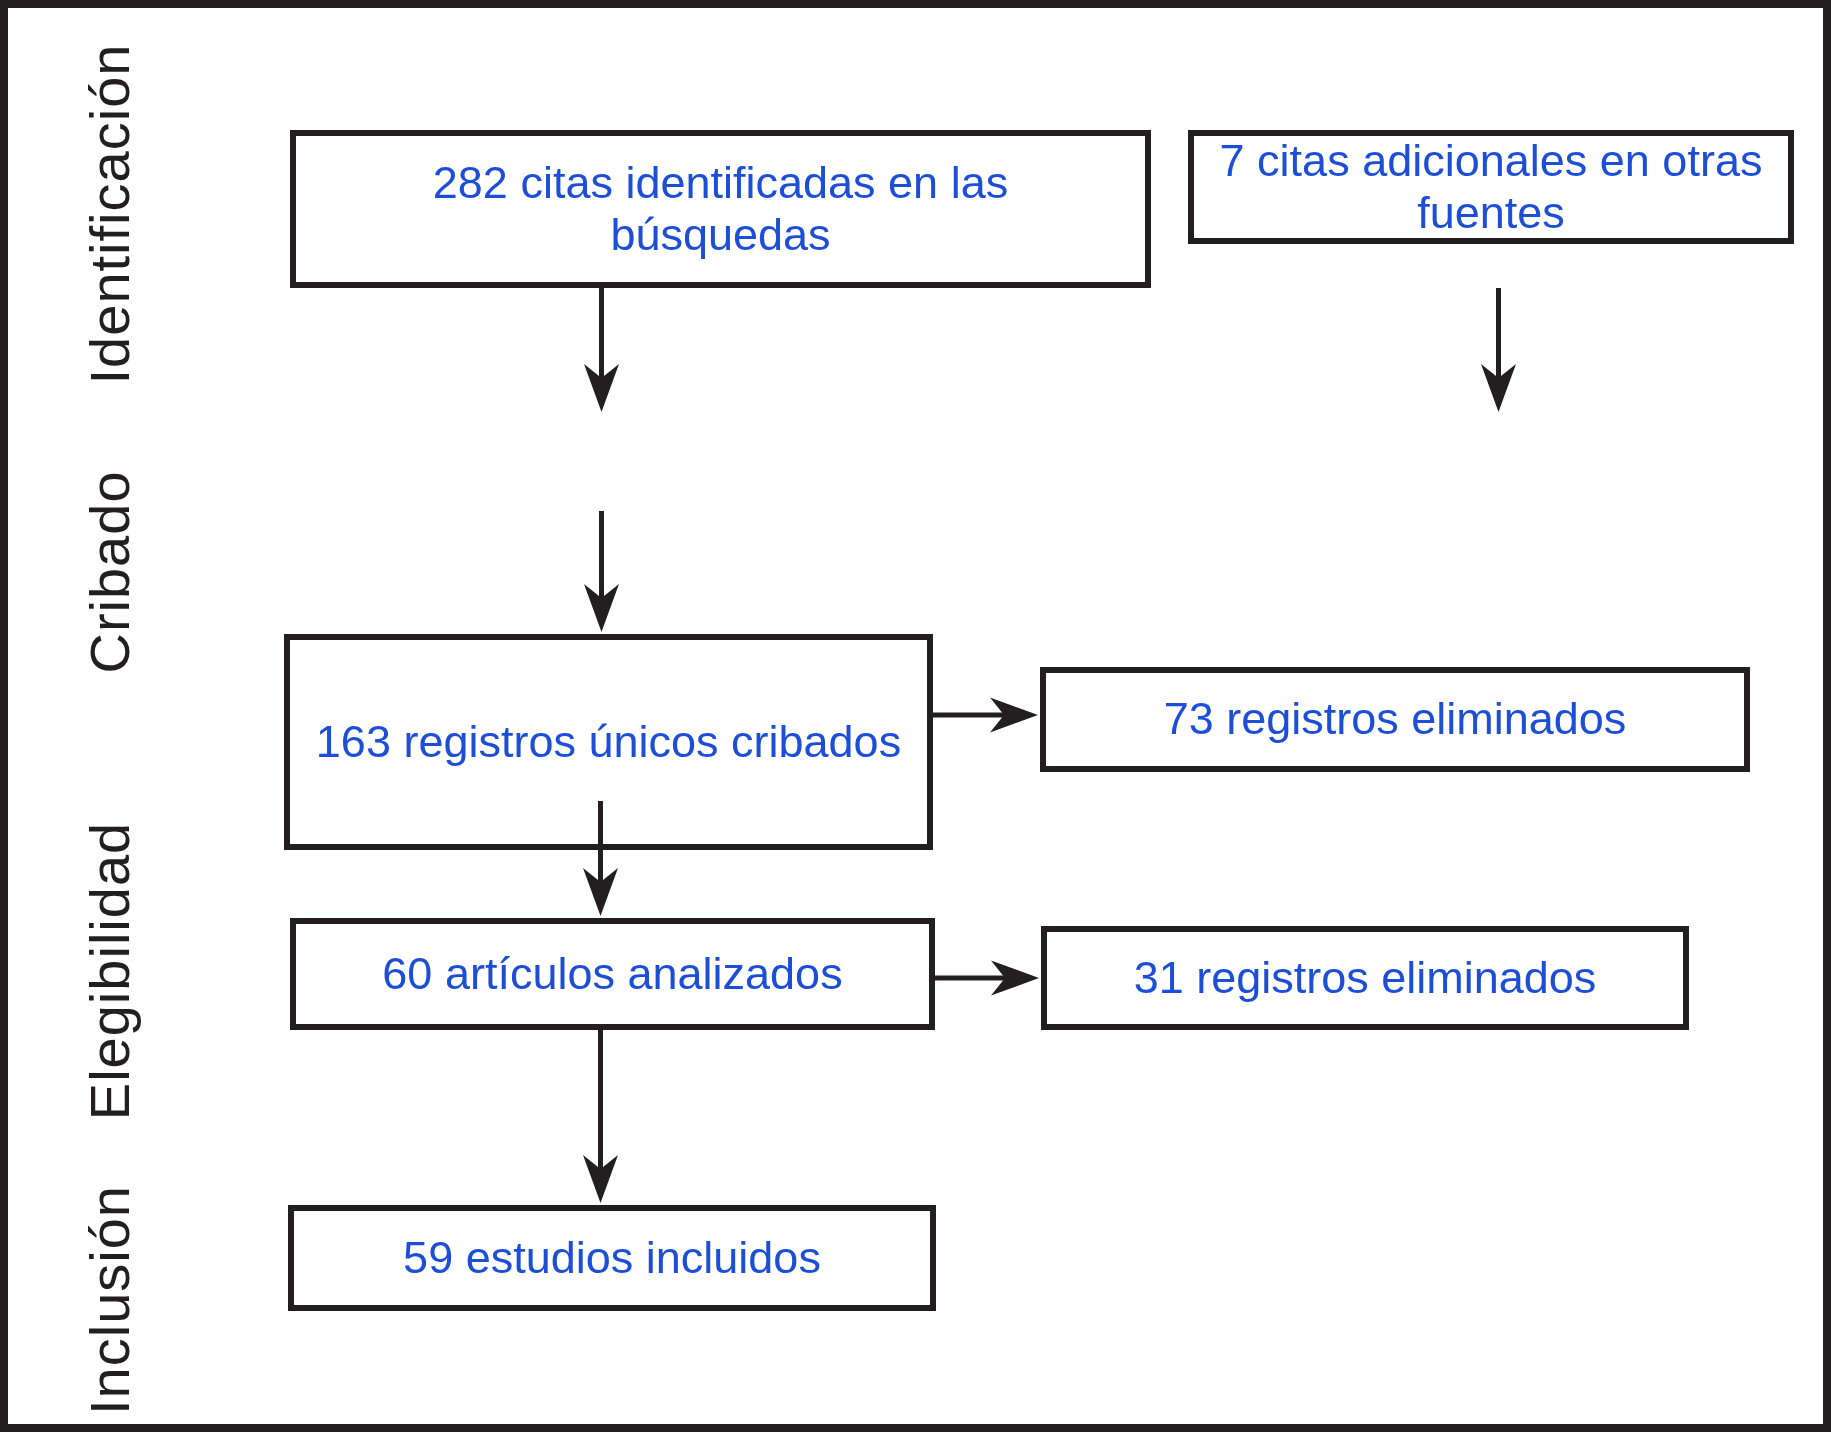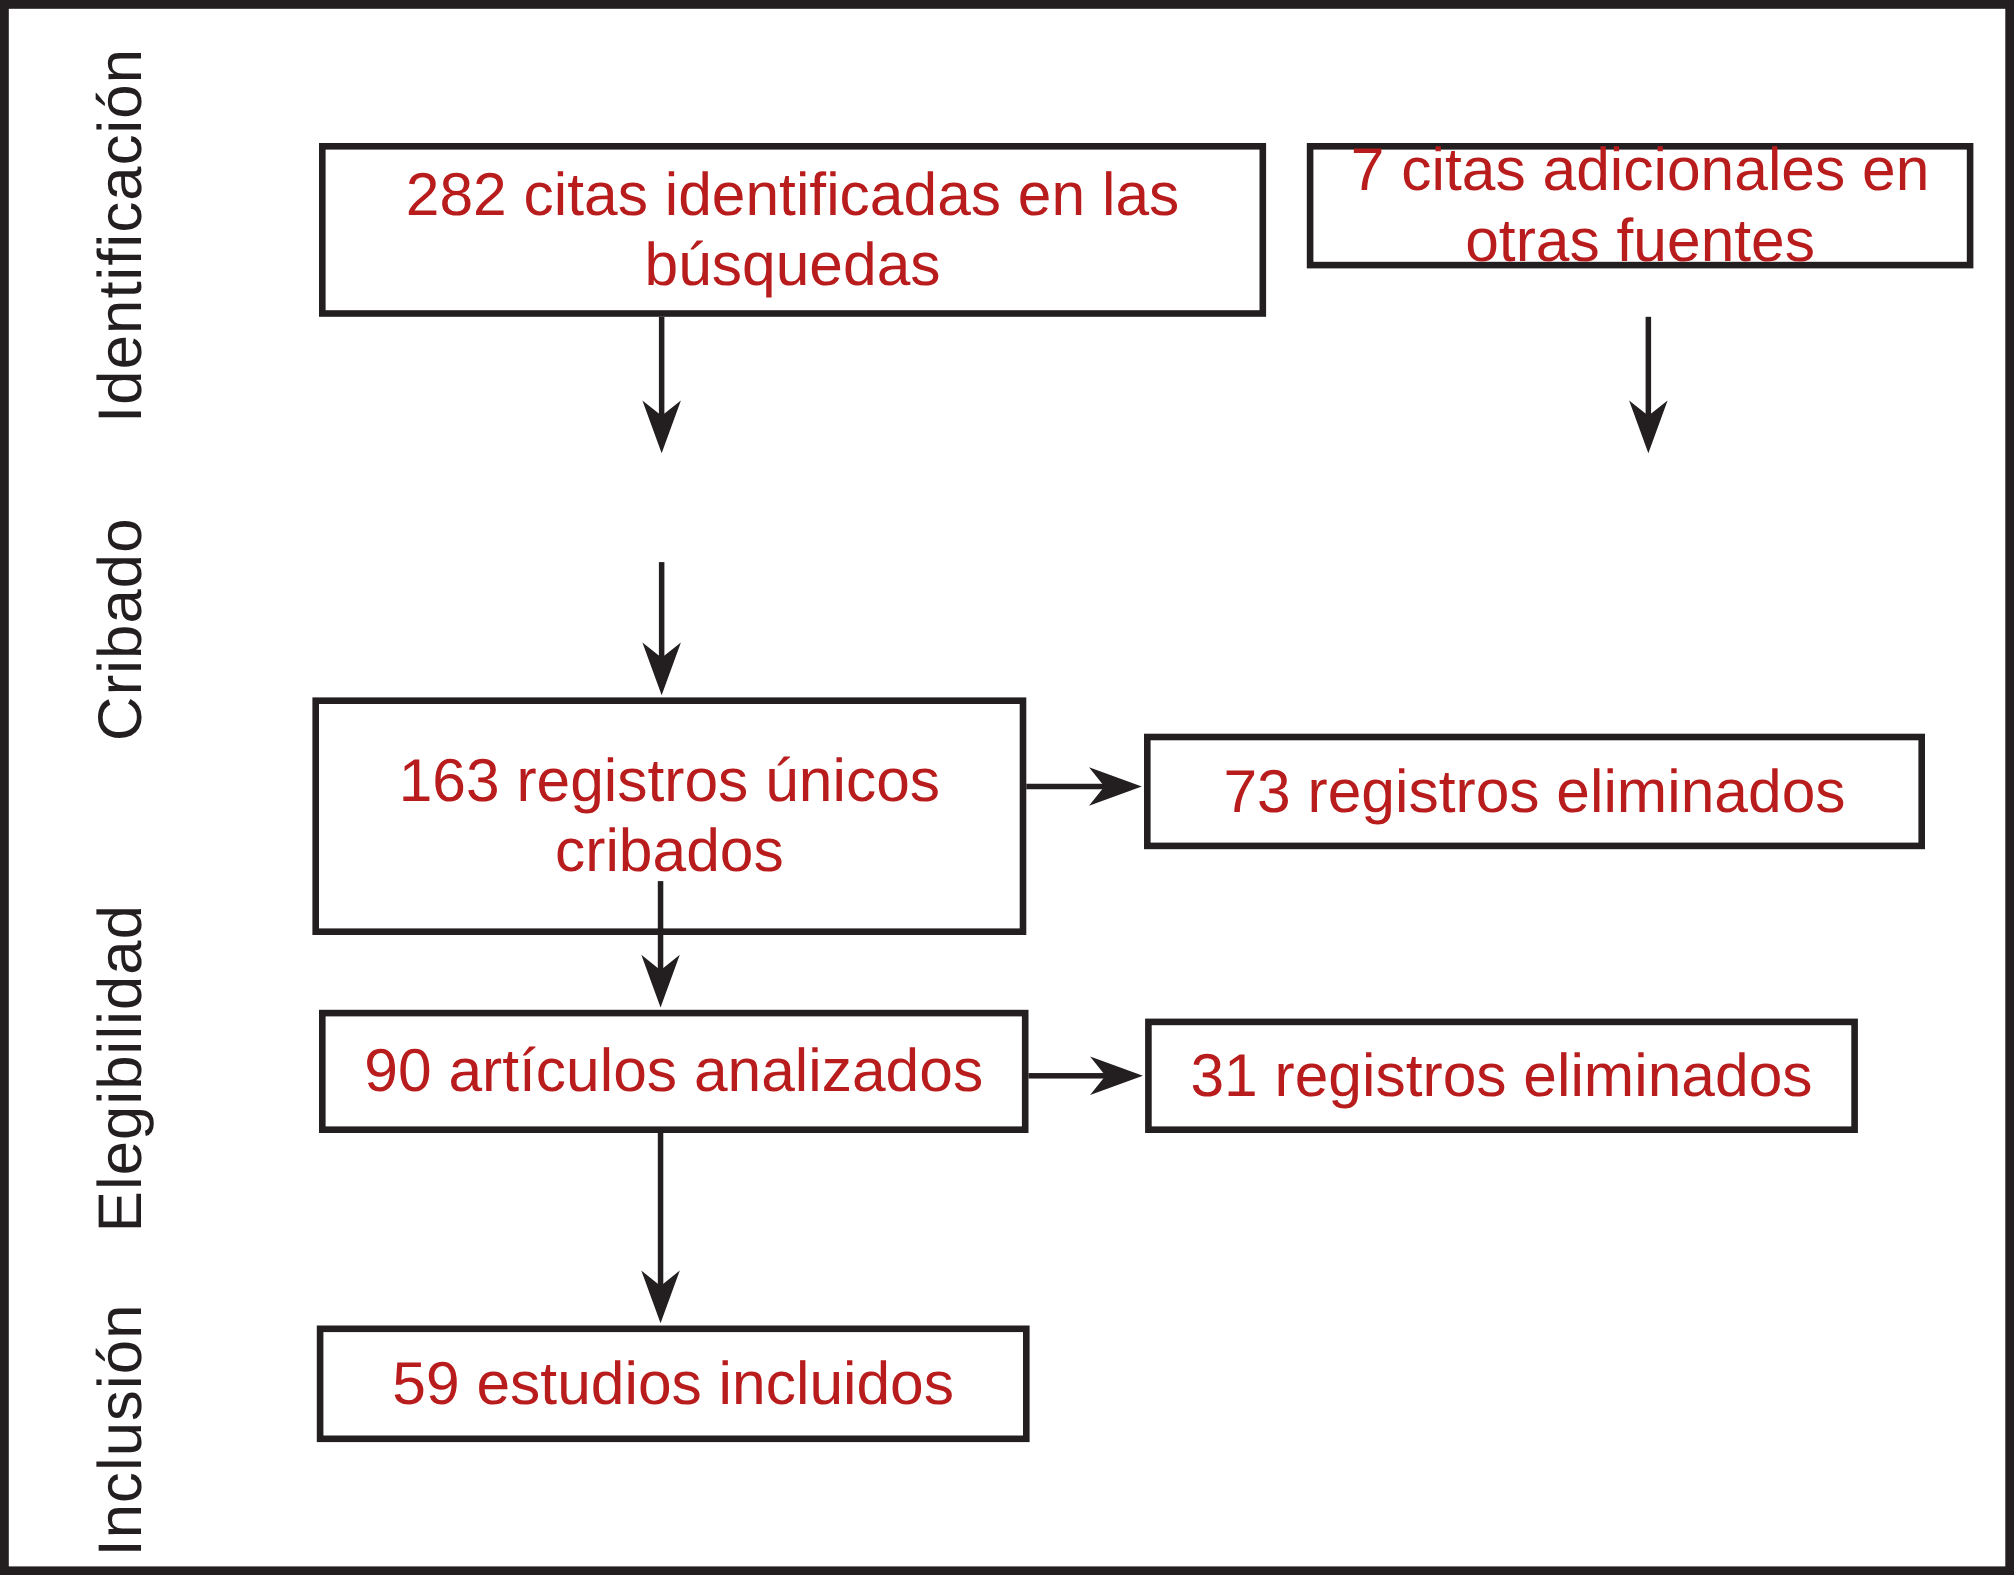--- a/index.html
+++ b/index.html
@@ -29,23 +29,23 @@
   }
   .flow-box {
     position: absolute;
     box-sizing: border-box;
     border: 6px solid #231f20;
     background: #ffffff;
     display: flex;
     align-items: center;
     justify-content: center;
     text-align: center;
-    font-size: 55px;
+    font-size: 45px;
     line-height: 1.16;
-    color: #b91c1c;
+    color: #1d4ed8;
   }
   .box-identified   { left: 282px;  top: 122px;  width: 861px;  height: 158px; padding: 0 28px; }
   .box-additional   { left: 1180px; top: 122px;  width: 606px;  height: 114px; padding: 0 20px; }
   .box-duplicates   { left: 429px;  top: 406px;  width: 1250px; height: 97px;  padding: 0 20px; }
   .box-screened     { left: 276px;  top: 626px;  width: 649px;  height: 216px; padding: 0 24px; }
   .box-excluded1    { left: 1032px; top: 659px;  width: 710px;  height: 105px; padding: 0 8px; text-align: right;  }
   .box-assessed     { left: 282px;  top: 910px;  width: 645px;  height: 112px; padding: 0 8px;  }
   .box-excluded2    { left: 1033px; top: 918px;  width: 648px;  height: 104px; padding: 0 8px; justify-content: center;  }
   .box-included     { left: 280px;  top: 1197px; width: 648px;  height: 106px; padding: 0 8px;  }
   .arrow-layer {
@@ -76,21 +76,21 @@
 
   <div class="flow-box box-screened">
     <span>163 registros únicos cribados</span>
   </div>
 
   <div class="flow-box box-excluded1">
     <span>73 registros eliminados</span>
   </div>
 
   <div class="flow-box box-assessed">
-    <span>90 artículos analizados</span>
+    <span>60 artículos analizados</span>
   </div>
 
   <div class="flow-box box-excluded2">
     <span>31 registros eliminados</span>
   </div>
 
   <div class="flow-box box-included">
     <span>59 estudios incluidos</span>
   </div>
 

